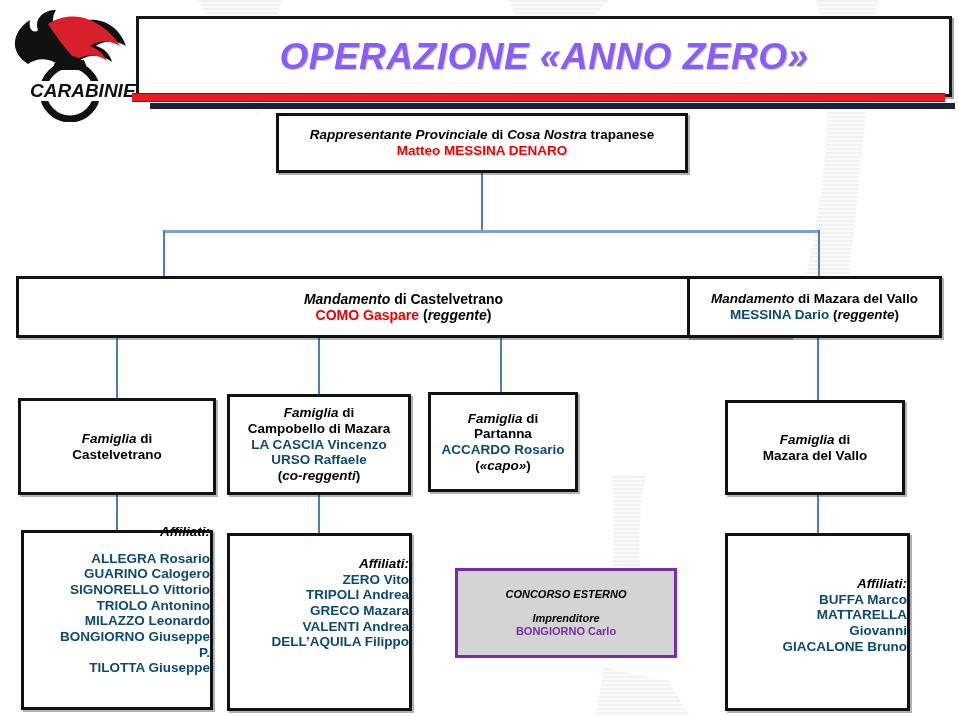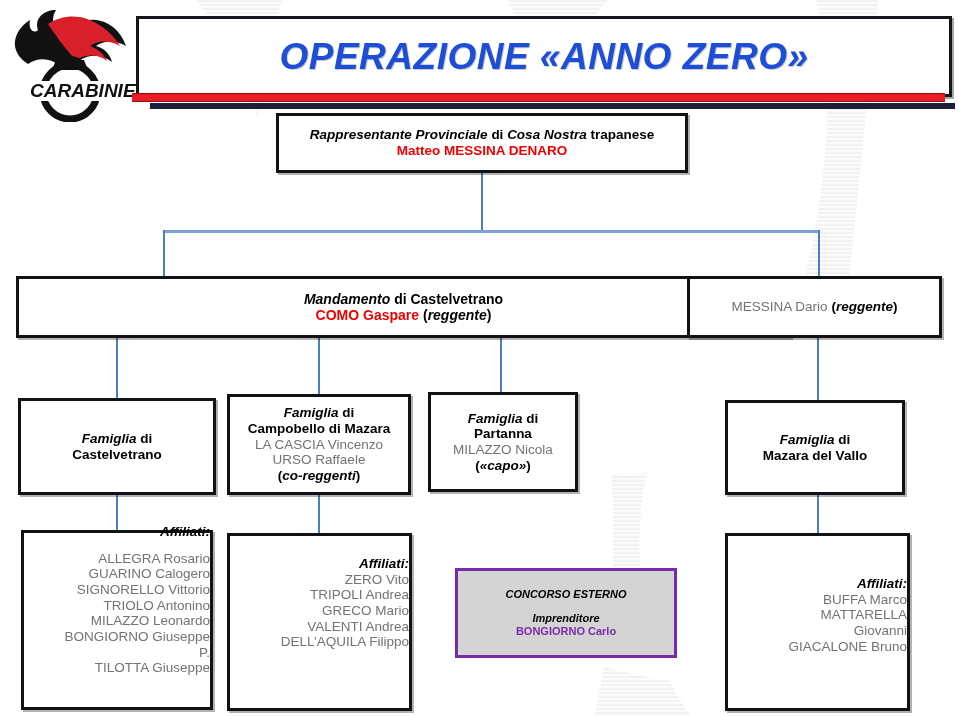--- a/index.html
+++ b/index.html
@@ -46,42 +46,42 @@
   .logo{position:absolute;left:4px;top:4px;width:132px;height:118px;}
 
   
   .title-box{
     position:absolute;left:136px;top:16px;width:810px;height:75px;
     background:#ffffff;border:3px solid #15161c;
     box-shadow:2px 2px 0 rgba(0,0,0,.35);
     display:flex;align-items:center;justify-content:center;
   }
   .title-text{
-    font-size:37px;font-weight:bold;font-style:italic;color:#1d4ed8;
+    font-size:37px;font-weight:bold;font-style:italic;color:#8b5cf6;
     letter-spacing:.5px;white-space:nowrap;
     text-shadow:1px 1px 0 #c9c9c9;
   }
   .bar-red{position:absolute;left:132px;top:93px;width:813px;height:7px;
            background:#ed1c24;border-top:1px solid #8a1015;border-bottom:1px solid #8a1015;}
   .bar-navy{position:absolute;left:150px;top:103px;width:805px;height:6px;
             background:#1b1f38;}
 
   
   .node{
     position:absolute;background:#ffffff;border:3px solid #111216;
     box-shadow:2px 2px 0 rgba(0,0,0,.30);
     display:flex;flex-direction:column;align-items:center;
     justify-content:center;text-align:center;box-sizing:border-box;
   }
   .node.top-align{justify-content:flex-start;align-items:flex-end;}
   .ln{line-height:1.16;white-space:nowrap;}
   .it{font-style:italic;font-weight:bold;}
   .bd{font-weight:bold;}
   .red{color:#ee0000;font-weight:bold;}
-  .blue{color:#737373;font-weight:normal;}
+  .blue{color:#0c4a6e;font-weight:bold;}
   .blk{color:#000;}
 
   
   #boss{left:276px;top:113px;width:412px;height:60px;}
   #boss .ln{font-size:13.5px;}
 
   #mand-cv{left:16px;top:276px;width:775px;height:62px;}
   #mand-cv .ln{font-size:14px;}
 
   #mand-mv{left:687px;top:276px;width:255px;height:62px;}
@@ -193,20 +193,23 @@
 
   <div class="node" id="boss">
     <div class="ln">
       <span class="it">Rappresentante Provinciale</span><span class="bd"> di </span><span class="it">Cosa Nostra</span><span class="bd"> trapanese</span>
     </div>
     <div class="ln red">Matteo MESSINA DENARO</div>
   </div>
 
   <div class="node" id="mand-mv">
     <div class="ln">
+      <span class="it">Mandamento</span><span class="bd"> di Mazara del Vallo</span>
+    </div>
+    <div class="ln">
       <span class="blue">MESSINA Dario</span><span class="bd blk">&nbsp;</span><span class="bd blk">(</span><span class="it blk">reggente</span><span class="bd blk">)</span>
     </div>
   </div>
 
   <div class="node" id="fam-cv">
     <div class="ln">
       <span class="it">Famiglia</span><span class="bd"> di</span>
     </div>
     <div class="ln bd">Castelvetrano</div>
   </div>
@@ -221,21 +224,21 @@
     <div class="ln">
       <span class="bd blk">(</span><span class="it blk">co-reggenti</span><span class="bd blk">)</span>
     </div>
   </div>
 
   <div class="node" id="fam-pt">
     <div class="ln">
       <span class="it">Famiglia</span><span class="bd"> di</span>
     </div>
     <div class="ln bd">Partanna</div>
-    <div class="ln blue">MILAZZO Nicola</div>
+    <div class="ln blue">ACCARDO Rosario</div>
     <div class="ln">
       <span class="bd blk">(</span><span class="it blk">«capo»</span><span class="bd blk">)</span>
     </div>
   </div>
 
   <div class="node" id="fam-mv">
     <div class="ln">
       <span class="it">Famiglia</span><span class="bd"> di</span>
     </div>
     <div class="ln bd">Mazara del Vallo</div>
@@ -250,21 +253,21 @@
     <div class="ln blue">MILAZZO Leonardo</div>
     <div class="ln blue">BONGIORNO Giuseppe</div>
     <div class="ln blue">P.</div>
     <div class="ln blue">TILOTTA Giuseppe</div>
   </div>
 
   <div class="node top-align" id="aff-cb">
     <div class="ln it">Affiliati:</div>
     <div class="ln blue">ZERO Vito</div>
     <div class="ln blue">TRIPOLI Andrea</div>
-    <div class="ln blue">GRECO Mario</div>
+    <div class="ln blue">GRECO Mazara</div>
     <div class="ln blue">VALENTI Andrea</div>
     <div class="ln blue">DELL’AQUILA Filippo</div>
   </div>
 
   <div class="node top-align" id="aff-mv">
     <div class="ln it">Affiliati:</div>
     <div class="ln blue">BUFFA Marco</div>
     <div class="ln blue">MATTARELLA</div>
     <div class="ln blue">Giovanni</div>
     <div class="ln blue">GIACALONE Bruno</div>

